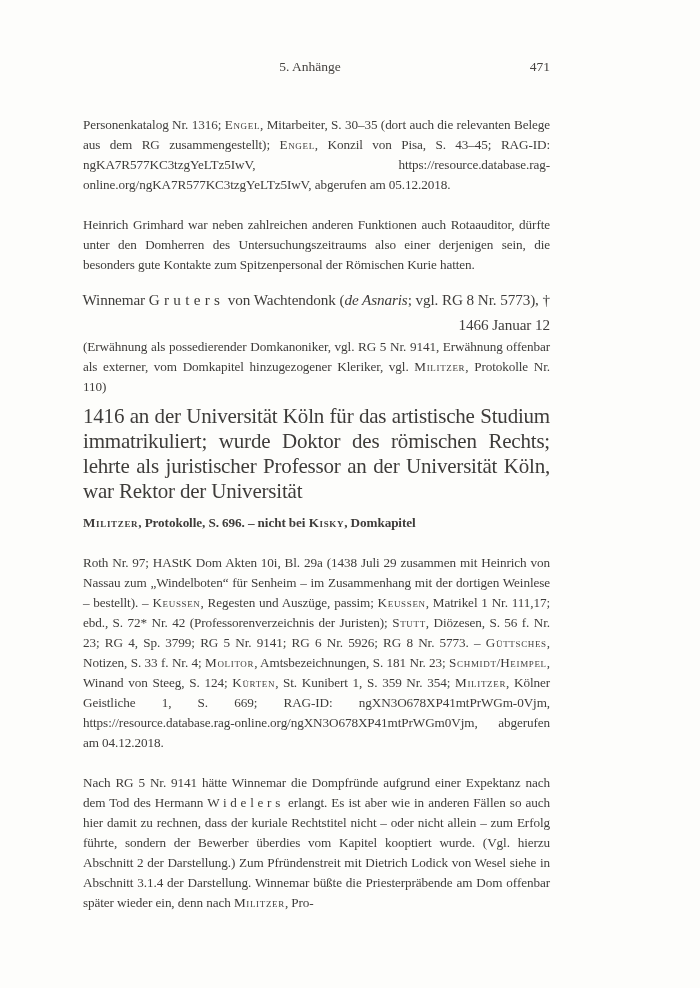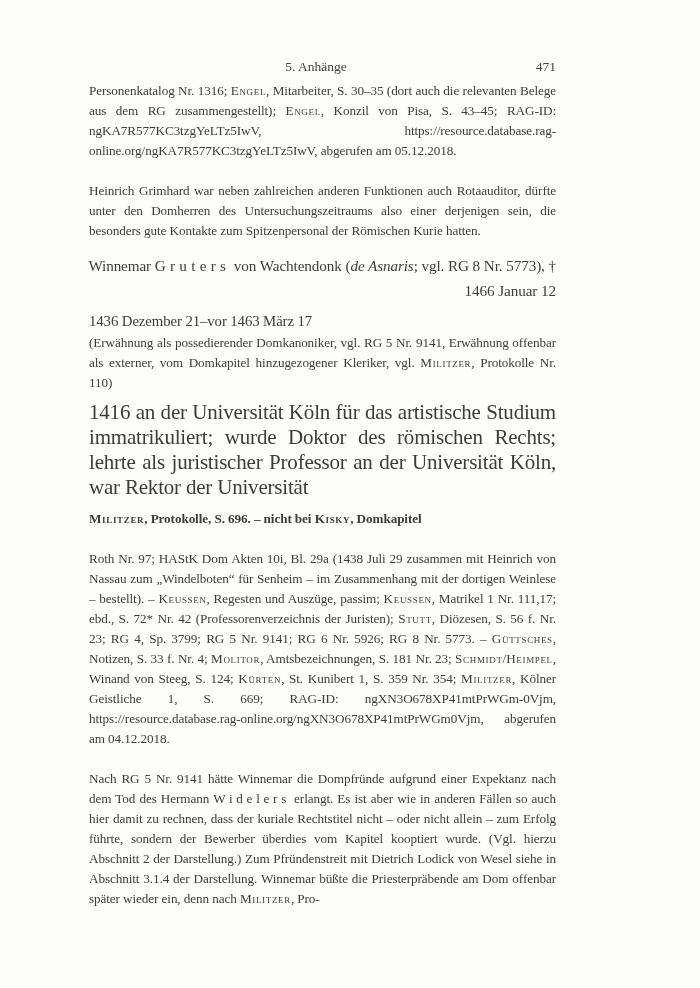--- a/index.html
+++ b/index.html
@@ -12,21 +12,21 @@
     position: relative;
     width: 700px;
     height: 988px;
     background: #fdfdfb;
     overflow: hidden;
     font-family: "Liberation Serif", "DejaVu Serif", serif;
     color: #3e3c3a;
   }
   .textblock {
     position: absolute;
-    left: 76px;
+    left: 70px;
     top: 58px;
     width: 480px;
   }
   
   .pagehead {
     position: relative;
     height: 17px;
     font-size: 13.5px;
     line-height: 17px;
     color: #45423f;
@@ -63,21 +63,21 @@
     line-height: 25px;
     text-align: right;
     letter-spacing: -0.1px;
   }
   .date-line {
     font-size: 14.8px;
     line-height: 24px;
     letter-spacing: -0.1px;
   }
   
-  .mt-first   { margin-top: 6px; }
+  .mt-first   { margin-top: 40px; }
   .mt-note    { margin-top: 20px; }
   .mt-heading { margin-top: 12px; }
   .mt-date    { margin-top: 6px; }
   .mt-body    { margin-top: 7px; }
   .mt-single  { margin-top: 9px; font-weight: bold; }
   
   .fmt-smallcaps {
     font-variant: small-caps;
     letter-spacing: 0.05em;
   }
@@ -94,21 +94,20 @@
       <span class="section">5. Anhänge</span>
       <span class="pagenum">471</span>
     </div>
 
     <p class="note indent mt-first"><span>Personenkatalog Nr. 1316; </span><span class="fmt-smallcaps">Engel</span><span>, Mitarbeiter, S. 30–35 (dort auch die relevanten Belege aus dem RG zusammengestellt); </span><span class="fmt-smallcaps">Engel</span><span>, Konzil von Pisa, S. 43–45; RAG-ID: ngKA7R577KC3tzgYeLTz5IwV, https://resource.database.rag-online.org/ngKA7R577KC3tzgYeLTz5IwV, abgerufen am 05.12.2018.</span></p>
 
     <p class="note indent mt-note">Heinrich Grimhard war neben zahlreichen anderen Funktionen auch Rotaauditor, dürfte unter den Domherren des Untersuchungszeitraums also einer derjenigen sein, die besonders gute Kontakte zum Spitzenpersonal der Römischen Kurie hatten.</p>
 
     <p class="entry-heading mt-heading"><span>Winnemar </span><span class="fmt-spaced">Gruters</span><span> von Wachtendonk (</span><span class="fmt-italic">de Asnaris</span><span>; vgl. RG 8 Nr. 5773), † 1466 Januar 12</span></p>
 
-    <p class="date-line indent mt-date">1436 Dezember 21–vor 1463 März 17</p>
 
     <p class="note indent"><span>(Erwähnung als possedierender Domkanoniker, vgl. RG 5 Nr. 9141, Erwähnung offenbar als externer, vom Domkapitel hinzugezogener Kleriker, vgl. </span><span class="fmt-smallcaps">Militzer</span><span>, Protokolle Nr. 110)</span></p>
 
     <p class="body-text indent mt-body">1416 an der Universität Köln für das artistische Studium immatrikuliert; wurde Doktor des römischen Rechts; lehrte als juristischer Professor an der Universität Köln, war Rektor der Universität</p>
 
 
     <p class="note indent mt-single"><span class="fmt-smallcaps">Militzer</span><span>, Protokolle, S. 696. – nicht bei </span><span class="fmt-smallcaps">Kisky</span><span>, Domkapitel</span></p>
 
     <p class="note indent mt-note"><span>Roth Nr. 97; HAStK Dom Akten 10i, Bl. 29a (1438 Juli 29 zusammen mit Heinrich von Nassau zum „Windelboten“ für Senheim – im Zusammenhang mit der dortigen Weinlese – bestellt). – </span><span class="fmt-smallcaps">Keussen</span><span>, Regesten und Auszüge, passim; </span><span class="fmt-smallcaps">Keussen</span><span>, Matrikel 1 Nr. 111,17; ebd., S. 72* Nr. 42 (Professorenverzeichnis der Juristen); </span><span class="fmt-smallcaps">Stutt</span><span>, Diözesen, S. 56 f. Nr. 23; RG 4, Sp. 3799; RG 5 Nr. 9141; RG 6 Nr. 5926; RG 8 Nr. 5773. – </span><span class="fmt-smallcaps">Güttsches</span><span>, Notizen, S. 33 f. Nr. 4; </span><span class="fmt-smallcaps">Molitor</span><span>, Amtsbezeichnungen, S. 181 Nr. 23; </span><span class="fmt-smallcaps">Schmidt</span><span>/</span><span class="fmt-smallcaps">Heimpel</span><span>, Winand von Steeg, S. 124; </span><span class="fmt-smallcaps">Kürten</span><span>, St. Kunibert 1, S. 359 Nr. 354; </span><span class="fmt-smallcaps">Militzer</span><span>, Kölner Geistliche 1, S. 669; RAG-ID: ngXN3O678XP41mtPrWGm-0Vjm, https://resource.database.rag-online.org/ngXN3O678XP41mtPrWGm0Vjm, abgerufen am 04.12.2018.</span></p>
 

